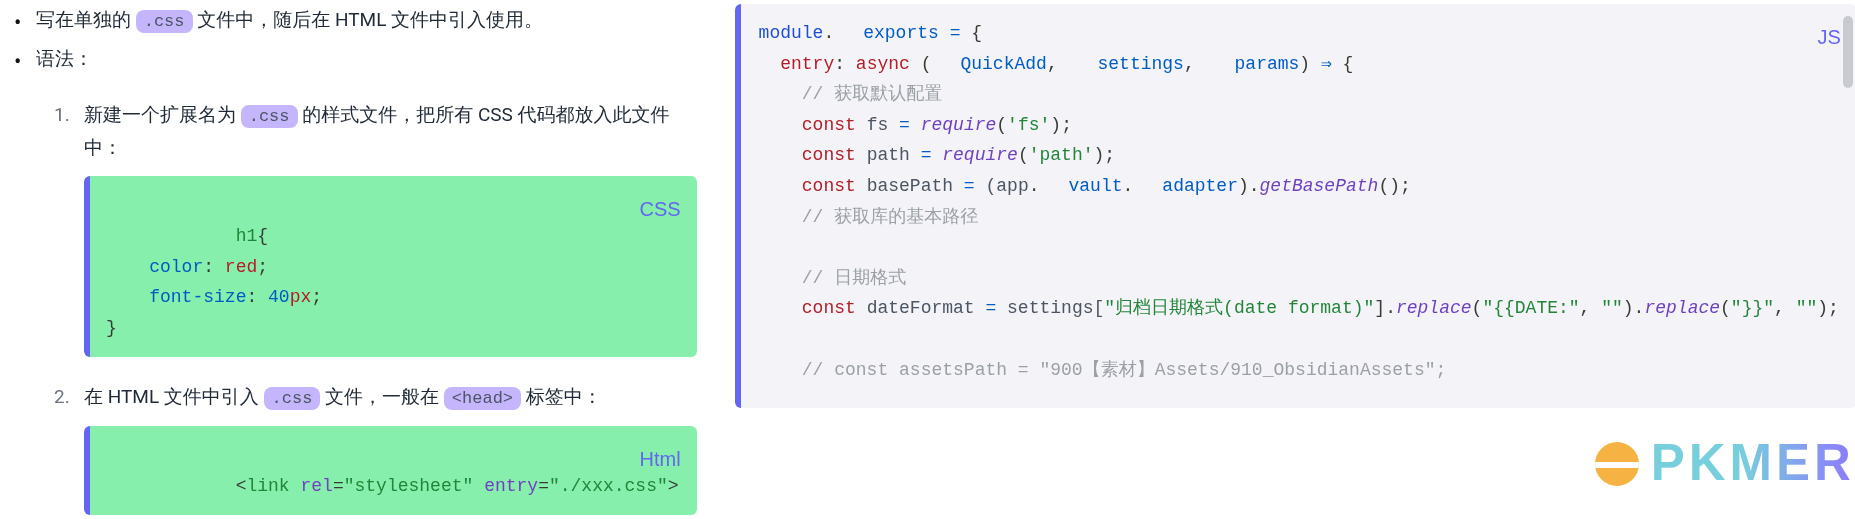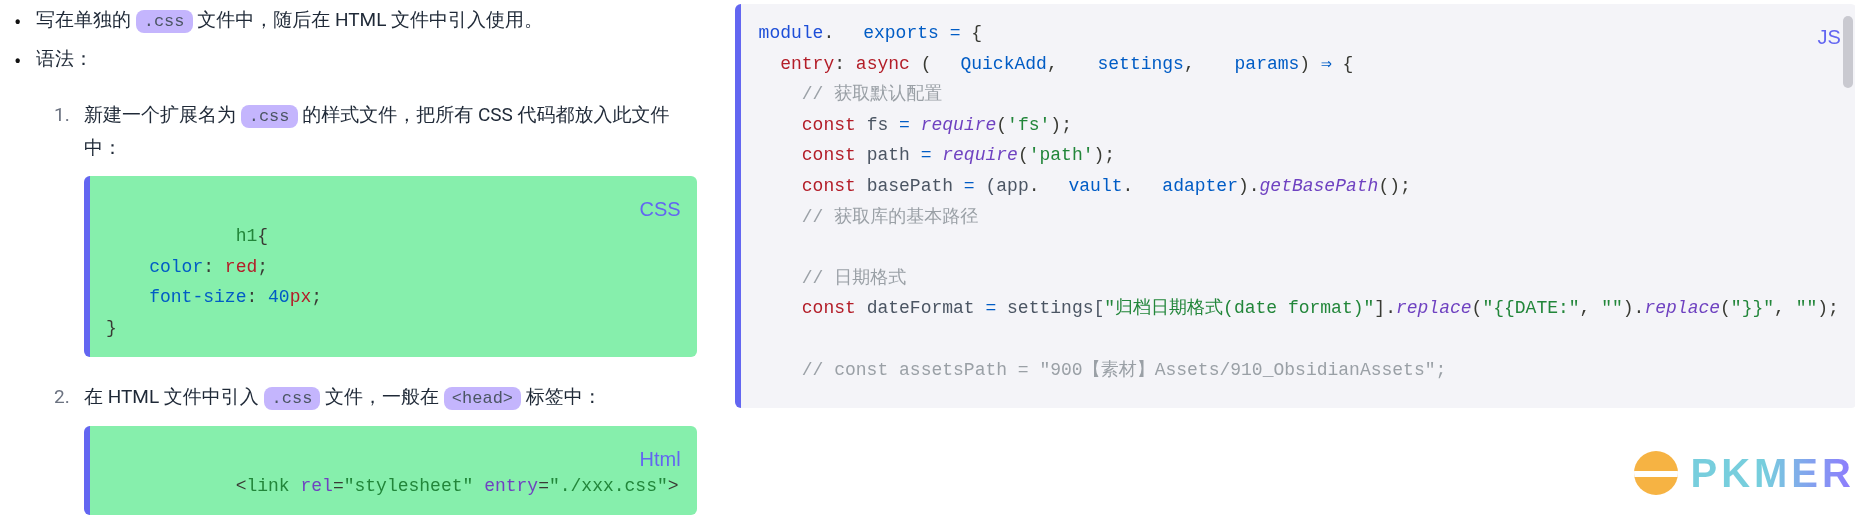--- a/index.html
+++ b/index.html
@@ -133,21 +133,21 @@
     width: 44px; height: 44px;
     border-radius: 50%;
     background: #f5a623;
     position: relative;
     overflow: hidden;
   }
   .wm-icon::before{
     content:"";position:absolute;left:0;right:0;top:20px;height:6px;background:#fff;
   }
   .wm-text {
-    font-size: 40px;
+    font-size: 51px;
     font-weight: 700;
     letter-spacing: 4px;
     background: linear-gradient(90deg,#60c6d8,#60c6d8 45%,#7b61ff);
     -webkit-background-clip: text;
     background-clip: text;
     color: transparent;
     font-family: Arial, sans-serif;
   }
   .scroll-track{
     position:absolute;right:4px;top:12px;bottom:12px;width:10px;

